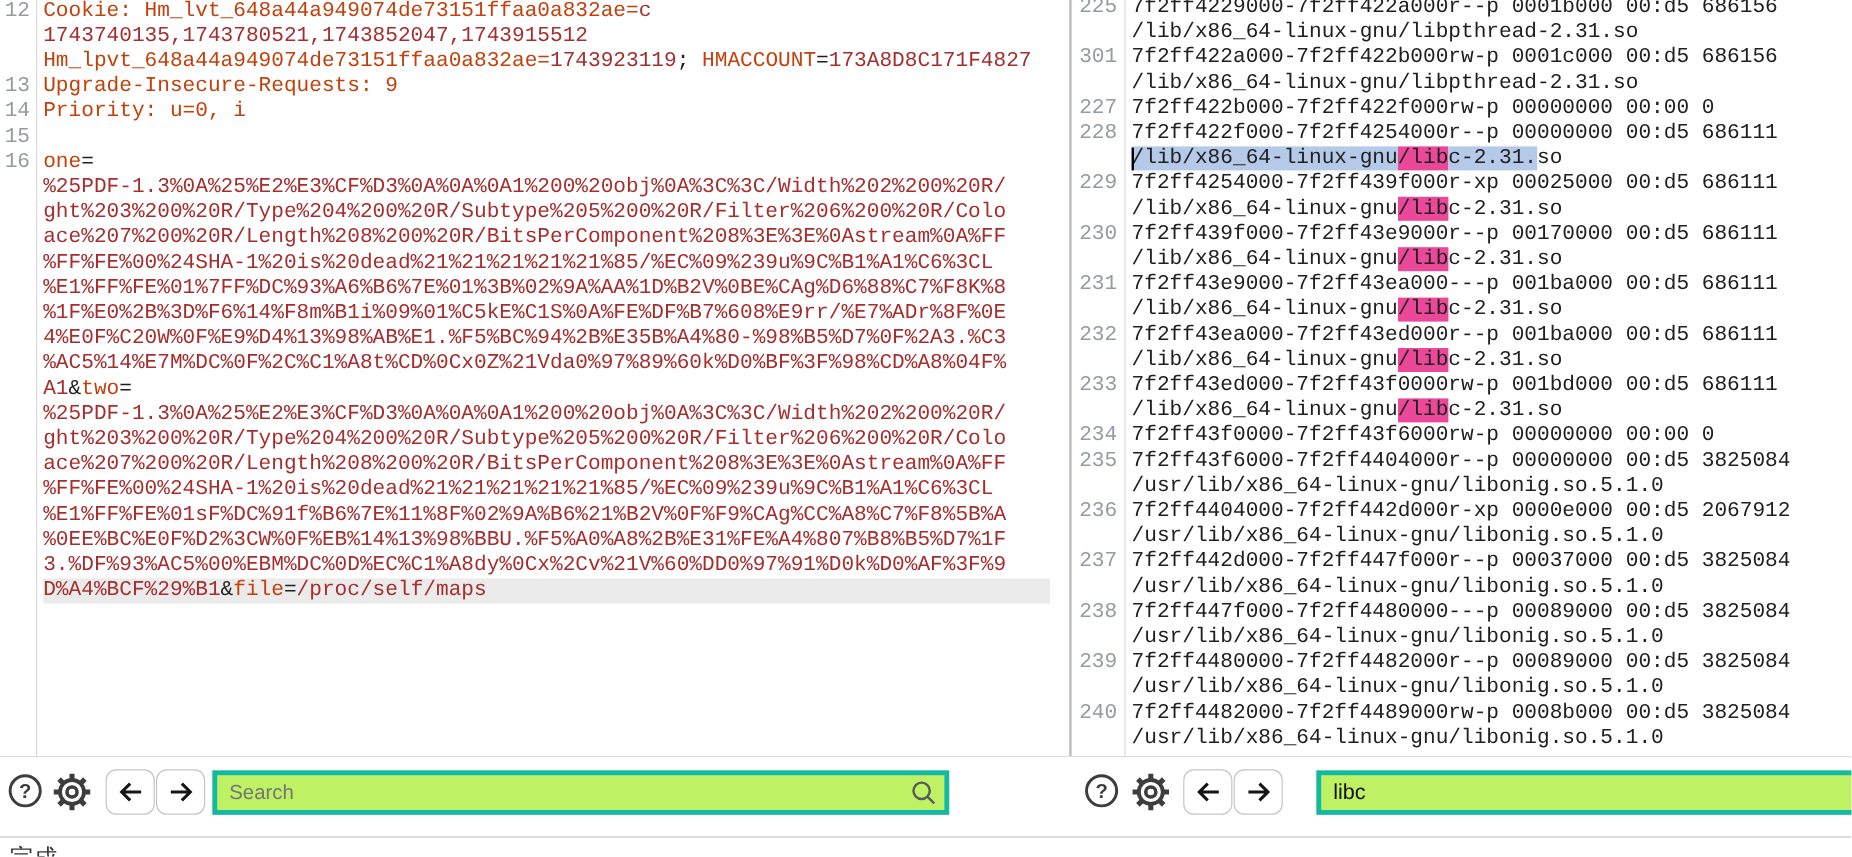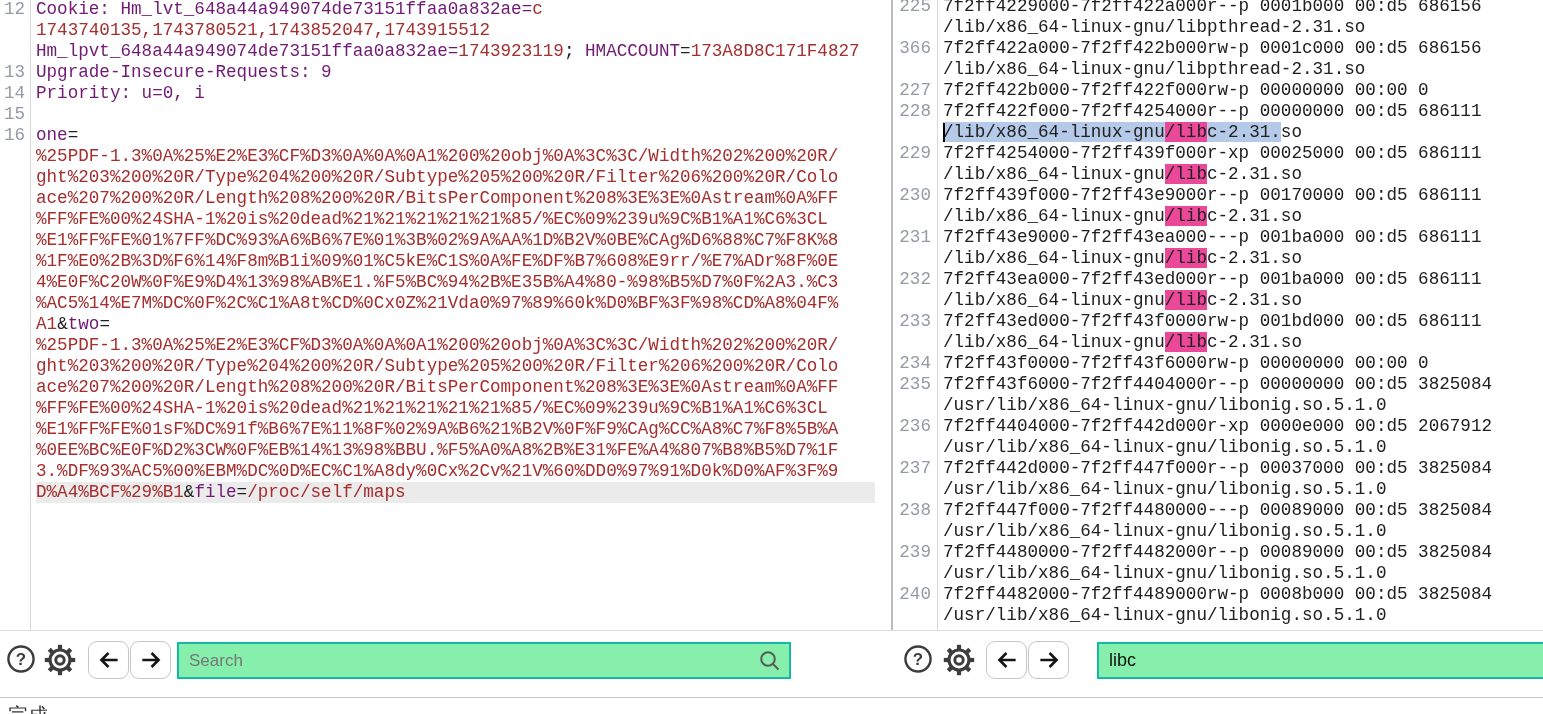--- a/index.html
+++ b/index.html
@@ -14,41 +14,41 @@
   #editor-left .rows{top:-1px;}
   #editor-right .rows{top:-4px;}
   .row{display:flex;height:21px;line-height:21px;font-size:17.6px;white-space:pre;}
   .gutter{flex:none;text-align:right;color:#949ba4;}
   #editor-left .gutter{width:25px;padding-right:5px;}
   #editor-right .gutter{width:38px;padding-right:6px;}
   .text{flex:1;margin-left:6px;margin-right:16px;position:relative;}
   .gutter-line{position:absolute;top:0;bottom:0;width:1px;background:#d9d9d9;}
   #editor-left .gutter-line{left:30px;}
   #editor-right .gutter-line{left:44px;}
-  .c-n{color:#701a75;}
+  .c-n{color:#c2410c;}
   .c-v{color:#a52e2e;}
   .c-p{color:#202020;}
   .c-sel{color:#202020;background:#b5c9e8;}
   .c-hl{color:#202020;background:#ec4899;}
   .bg-row{background:#ebebeb;}
   .caret{position:absolute;left:0;top:1px;width:2px;height:19px;background:#000;}
 
   
   #panel-divider{position:absolute;left:891px;top:0;width:2px;height:697px;background:#bcbcbc;}
 
   
   #toolbar{position:absolute;left:0;top:630px;width:1543px;height:67px;background:#fff;
            border-top:1px solid #dcdcdc;font-family:"Liberation Sans","DejaVu Sans",sans-serif;}
   .icon-btn{position:absolute;background:none;border:none;padding:0;margin:0;cursor:pointer;}
   .nav-btn{position:absolute;width:41px;height:38px;border:1.5px solid #c6c6c6;border-radius:9px;
            background:#fff;display:flex;align-items:center;justify-content:center;padding:0;cursor:pointer;}
   .search-wrap{position:absolute;height:37px;}
-  .search-wrap input{width:100%;height:100%;box-sizing:border-box;border:2px solid #14b8a6;
+  .search-wrap input{width:100%;height:100%;box-sizing:border-box;border:4px solid #14b8a6;
       font-family:"Liberation Sans","DejaVu Sans",sans-serif;font-size:17px;color:#222;
-      padding:0 40px 0 10px;background:#86efac;outline:none;}
+      padding:0 40px 0 10px;background:#bef264;outline:none;}
   .search-wrap input::placeholder{color:#767676;}
   .search-wrap .mag{position:absolute;right:9px;top:7px;}
 
   
   #status-bar{position:absolute;left:0;top:697px;width:1543px;height:17px;background:#fff;
               border-top:1px solid #c9c9c9;font-family:"Liberation Sans","DejaVu Sans",sans-serif;}
   #status-text{position:absolute;left:8px;top:4px;font-size:20px;color:#333;}
 </style>
 </head>
 <body>
@@ -83,21 +83,21 @@
         <div class="row"><div class="gutter"></div><div class="text"><span class="c-v">3.%DF%93%AC5%00%EBM%DC%0D%EC%C1%A8dy%0Cx%2Cv%21V%60%DD0%97%91%D0k%D0%AF%3F%9</span></div></div>
         <div class="row"><div class="gutter"></div><div class="text bg-row"><span class="c-v">D%A4%BCF%29%B1</span><span class="c-p">&amp;</span><span class="c-n">file</span><span class="c-p">=</span><span class="c-v">/proc/self/maps</span></div></div>
       </div>
   </div>
 
   <div id="editor-right" class="editor">
     <div class="gutter-line"></div>
     <div class="rows">
         <div class="row"><div class="gutter">225</div><div class="text"><span class="c-p">7f2ff4229000-7f2ff422a000r--p 0001b000 00:d5 686156</span></div></div>
         <div class="row"><div class="gutter"></div><div class="text"><span class="c-p">/lib/x86_64-linux-gnu/libpthread-2.31.so</span></div></div>
-        <div class="row"><div class="gutter">366</div><div class="text"><span class="c-p">7f2ff422a000-7f2ff422b000rw-p 0001c000 00:d5 686156</span></div></div>
+        <div class="row"><div class="gutter">301</div><div class="text"><span class="c-p">7f2ff422a000-7f2ff422b000rw-p 0001c000 00:d5 686156</span></div></div>
         <div class="row"><div class="gutter"></div><div class="text"><span class="c-p">/lib/x86_64-linux-gnu/libpthread-2.31.so</span></div></div>
         <div class="row"><div class="gutter">227</div><div class="text"><span class="c-p">7f2ff422b000-7f2ff422f000rw-p 00000000 00:00 0</span></div></div>
         <div class="row"><div class="gutter">228</div><div class="text"><span class="c-p">7f2ff422f000-7f2ff4254000r--p 00000000 00:d5 686111</span></div></div>
         <div class="row"><div class="gutter"></div><div class="text"><span class="caret"></span><span class="c-sel">/lib/x86_64-linux-gnu</span><span class="c-hl">/lib</span><span class="c-sel">c-2.31.</span><span class="c-p">so</span></div></div>
         <div class="row"><div class="gutter">229</div><div class="text"><span class="c-p">7f2ff4254000-7f2ff439f000r-xp 00025000 00:d5 686111</span></div></div>
         <div class="row"><div class="gutter"></div><div class="text"><span class="c-p">/lib/x86_64-linux-gnu</span><span class="c-hl">/lib</span><span class="c-p">c-2.31.so</span></div></div>
         <div class="row"><div class="gutter">230</div><div class="text"><span class="c-p">7f2ff439f000-7f2ff43e9000r--p 00170000 00:d5 686111</span></div></div>
         <div class="row"><div class="gutter"></div><div class="text"><span class="c-p">/lib/x86_64-linux-gnu</span><span class="c-hl">/lib</span><span class="c-p">c-2.31.so</span></div></div>
         <div class="row"><div class="gutter">231</div><div class="text"><span class="c-p">7f2ff43e9000-7f2ff43ea000---p 001ba000 00:d5 686111</span></div></div>
         <div class="row"><div class="gutter"></div><div class="text"><span class="c-p">/lib/x86_64-linux-gnu</span><span class="c-hl">/lib</span><span class="c-p">c-2.31.so</span></div></div>

